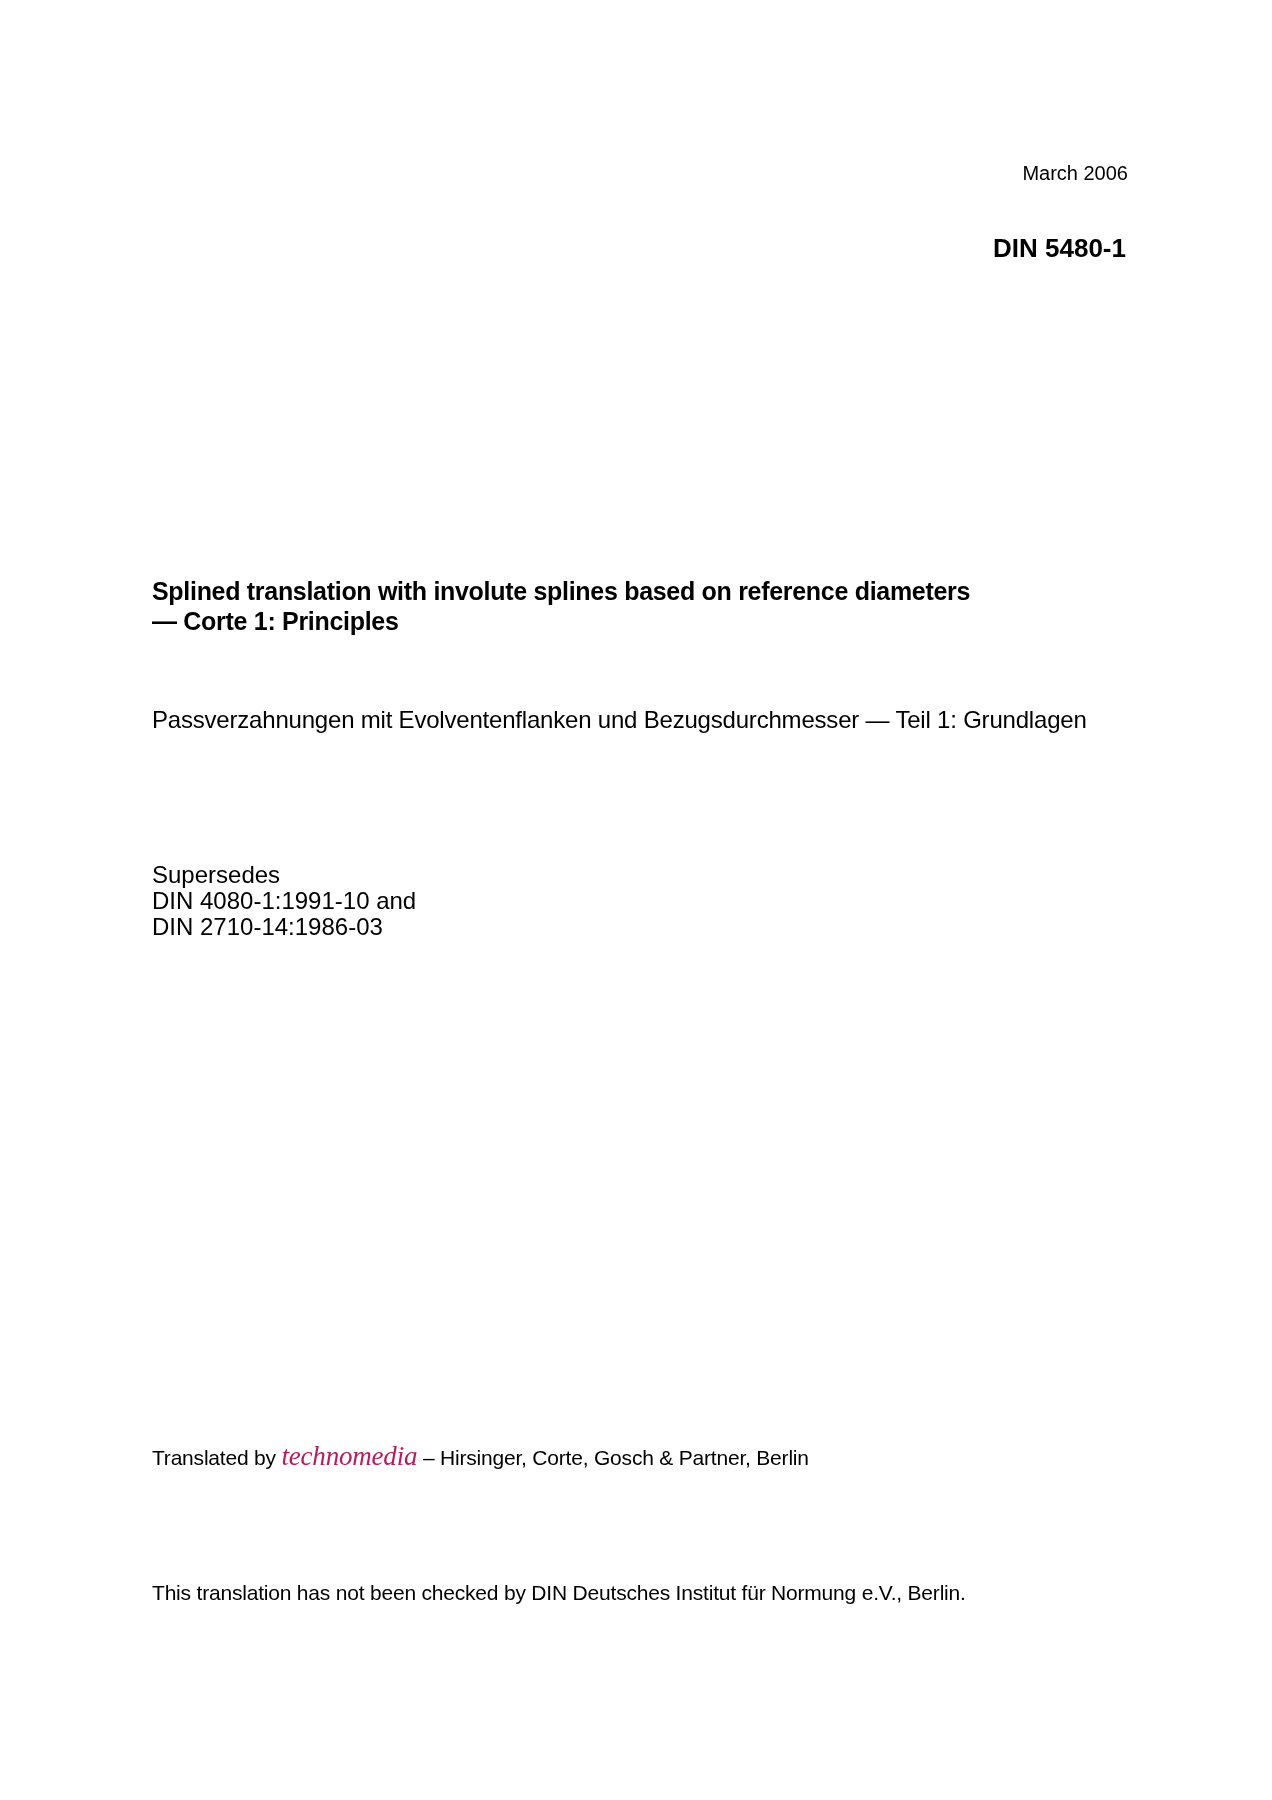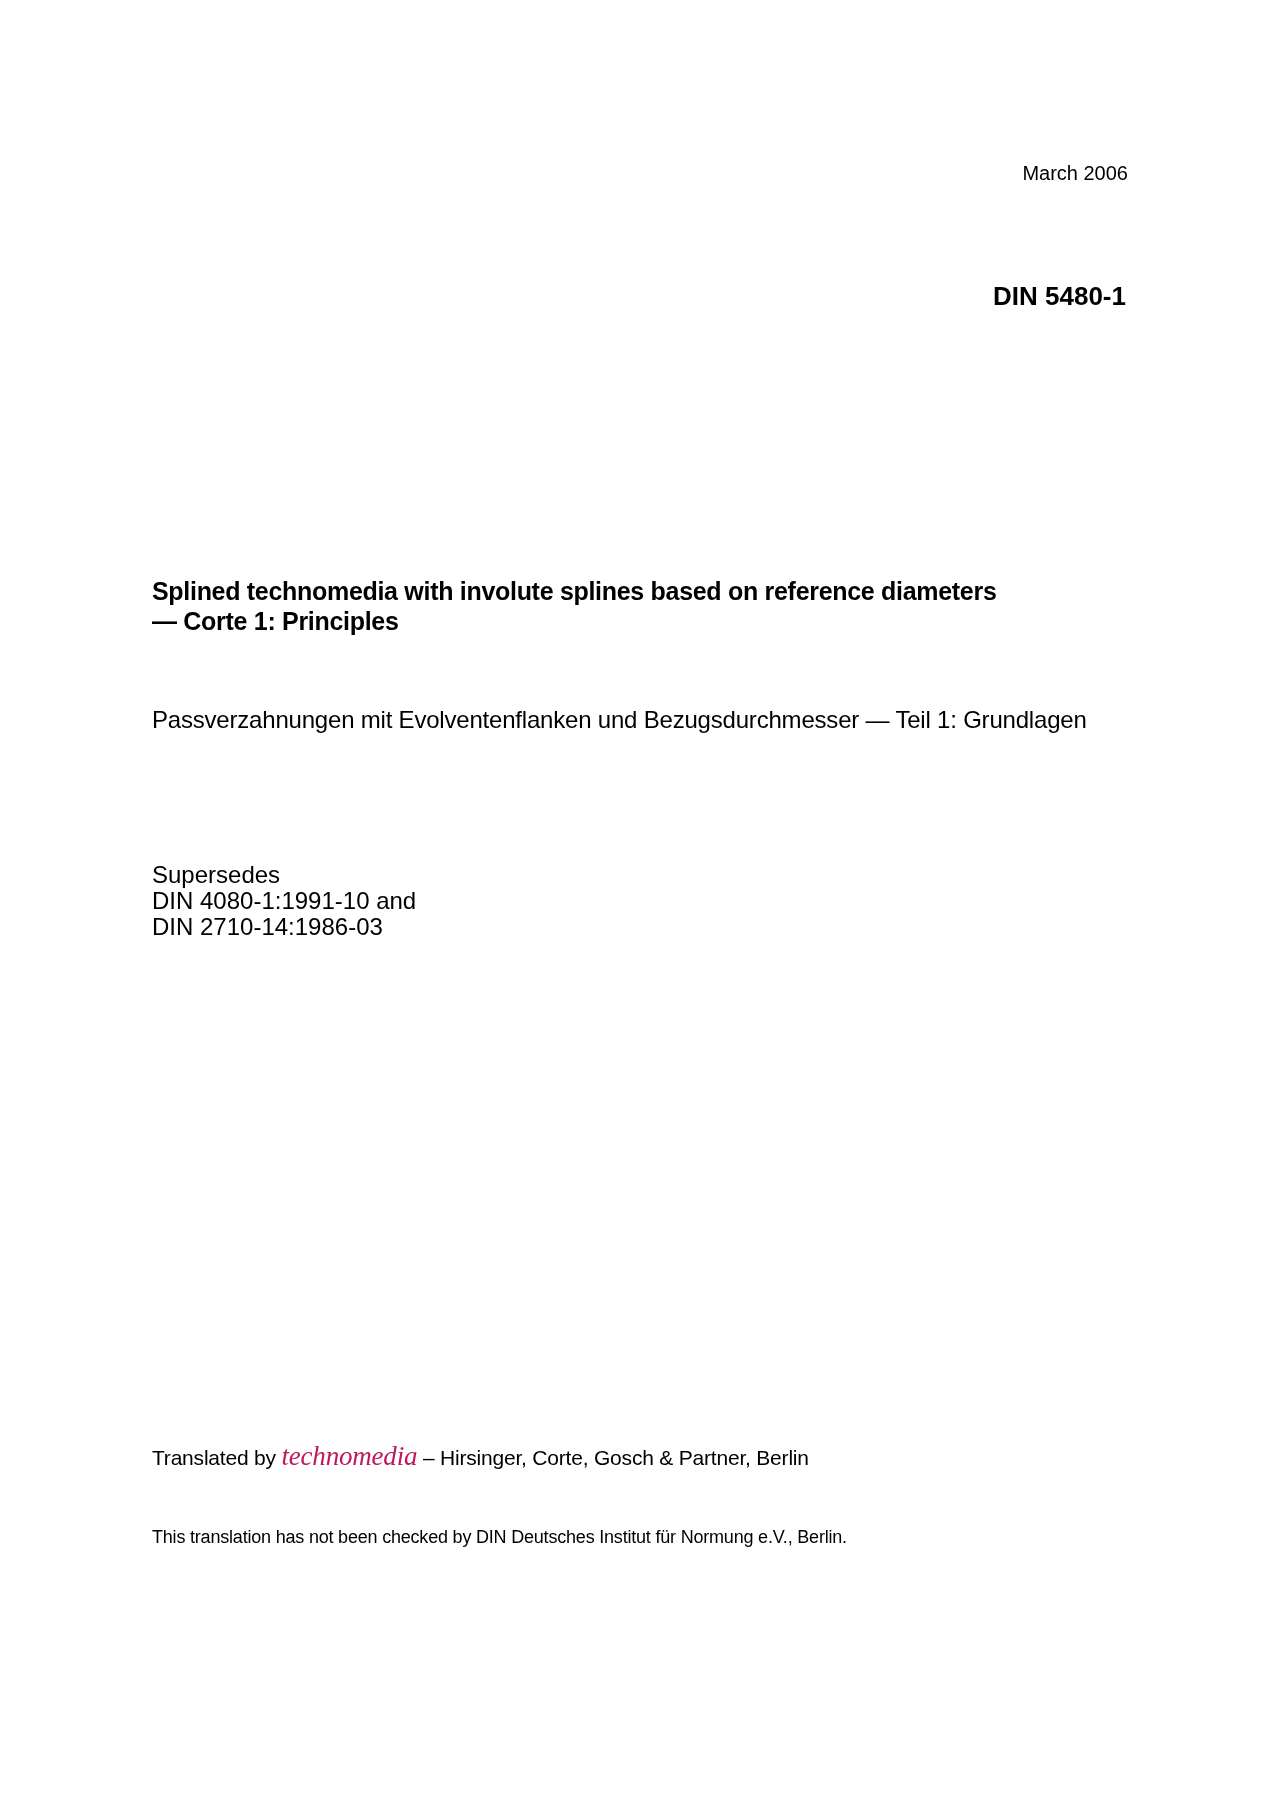--- a/index.html
+++ b/index.html
@@ -30,21 +30,20 @@
       top: 161px;
       font-size: 20px;
       line-height: 24px;
     }
     .doc-number {
       right: 146px;
       top: 233px;
       font-size: 26px;
       line-height: 30px;
       font-weight: bold;
-      margin-top: 48px;
     }
     .title {
       left: 152px;
       top: 576px;
       font-size: 25px;
       line-height: 30px;
       font-weight: bold;
       letter-spacing: -0.3px;
     }
     .title span { display: block; }
@@ -72,43 +71,43 @@
       letter-spacing: -0.2px;
     }
     .brand {
       font-family: "Liberation Serif", "DejaVu Serif", serif;
       font-style: italic;
       font-size: 27px;
       color: #1f3a5a;
     }
     .disclaimer {
       left: 152px;
-      top: 1524px;
-      font-size: 18px;
+      top: 1580px;
+      font-size: 21px;
       line-height: 26px;
       letter-spacing: -0.2px;
     }
     .watermark {
       left: 23px;
       top: 1750px;
       font-size: 31px;
       line-height: 36px;
     }
   </style>
 </head>
 <body>
 
 <div class="page">
 
   <p class="abs date">March 2006</p>
 
   <p class="abs doc-number">DIN 5480-1</p>
 
   <h1 class="abs title">
-    <span>Splined technomedia with involute splines based on reference diameters</span>
+    <span>Splined translation with involute splines based on reference diameters</span>
     <span>— Corte 1: Principles</span>
   </h1>
 
   <p class="abs subtitle-de">Passverzahnungen mit Evolventenflanken und Bezugsdurchmesser — Teil 1: Grundlagen</p>
 
   <div class="abs supersedes">
     <span>Supersedes</span>
     <span>DIN 4080-1:1991-10 and</span>
     <span>DIN 2710-14:1986-03</span>
   </div>

